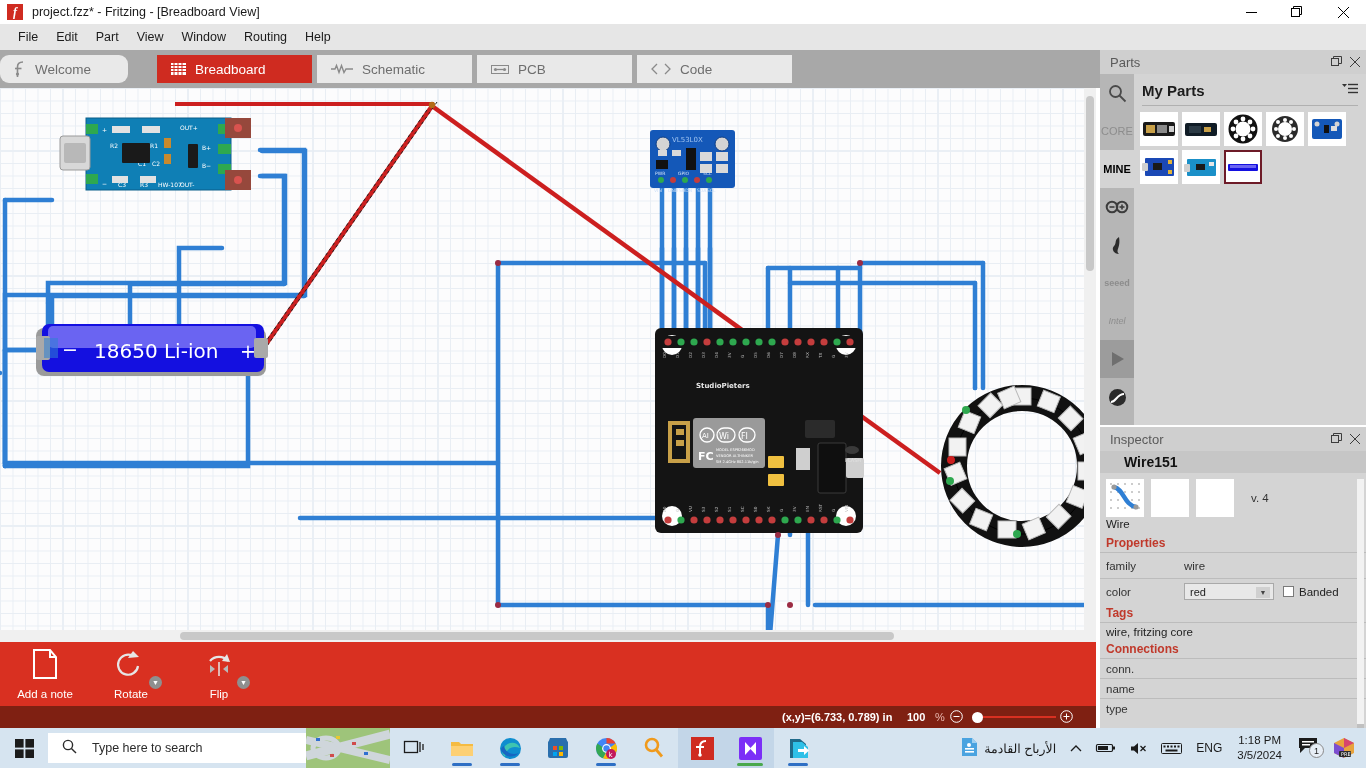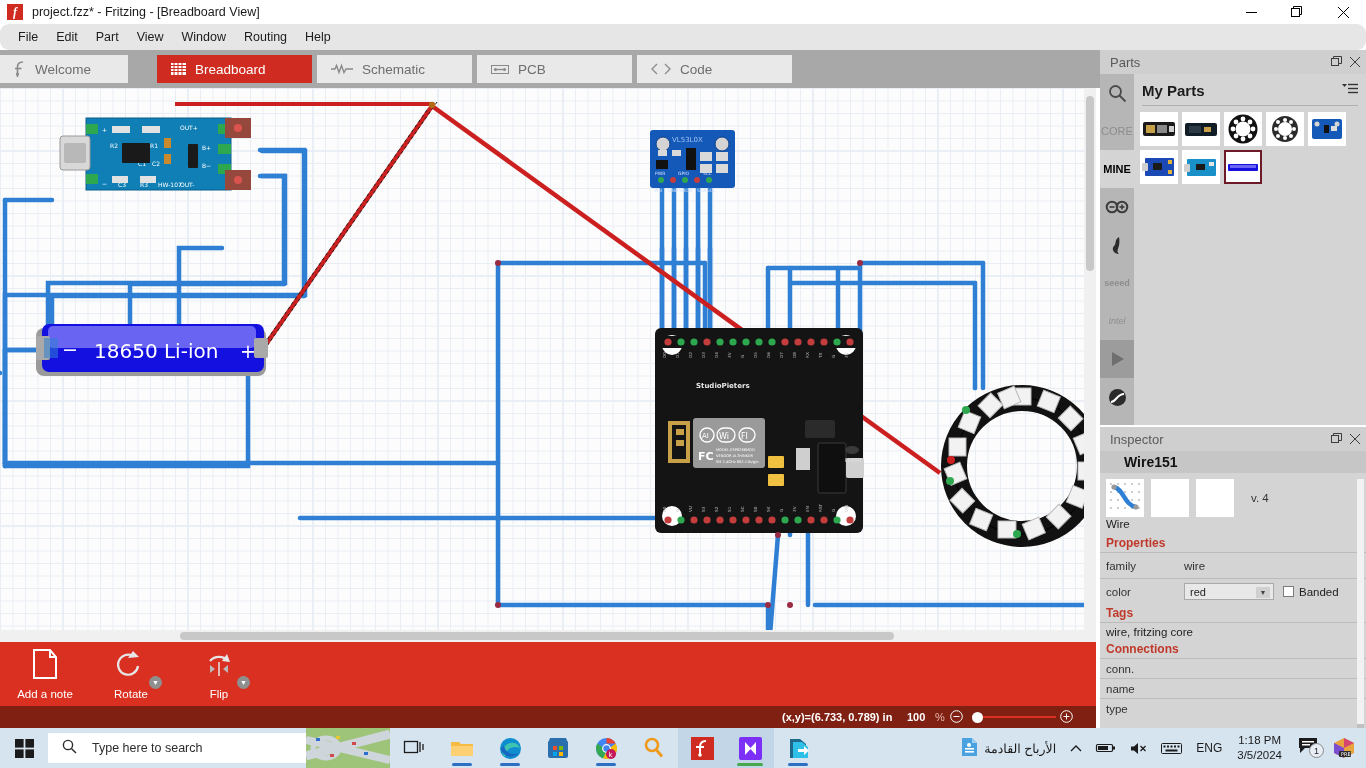--- a/index.html
+++ b/index.html
@@ -22,21 +22,21 @@
   }
   .title-text { margin-left: 9px; font-size: 12.5px; color: #1a1a1a; }
   .win-buttons { margin-left: auto; display: flex; height: 24px; }
   .win-btn { width: 46px; height: 24px; display: flex; align-items: center; justify-content: center;
              font-size: 12px; color: #000; }
   .win-btn svg { display: block; }
 
   
   .menubar {
     position: absolute; left: 0; top: 24px; width: 1366px; height: 26px;
-    background: #e6e6e6; display: flex; align-items: center; padding-left: 9px; border-radius: 9px;
+    background: #e6e6e6; display: flex; align-items: center; padding-left: 9px;
   }
   .menu-item { font-size: 12.5px; color: #1c1c1c; padding: 3px 9px; }
 
   
   .tabstrip {
     position: absolute; left: 0; top: 50px; width: 1366px; height: 38px;
     background: #a8a8a8;
   }
   .tab {
     position: absolute; top: 5px; height: 28px;
@@ -189,21 +189,21 @@
     <div class="menu-item">File</div>
     <div class="menu-item">Edit</div>
     <div class="menu-item">Part</div>
     <div class="menu-item">View</div>
     <div class="menu-item">Window</div>
     <div class="menu-item">Routing</div>
     <div class="menu-item">Help</div>
   </div>
 
   <div class="tabstrip">
-    <div class="tab" style="left:0px; width:128px;">
+    <div class="tab" style="left:0px; width:128px;border-radius:9px;">
       <span class="tab-ico">
         <svg width="12" height="17" viewBox="0 0 12 17">
             <path d="M9,1 C5,1 3.5,3 3.5,6 L3.5,16" stroke="#8a8a8a" stroke-width="1.6" fill="none"></path>
             <line x1="1" y1="7.5" x2="7.5" y2="7.5" stroke="#8a8a8a" stroke-width="1.6"></line>
             <circle cx="3.5" cy="13" r="1.6" fill="#8a8a8a"></circle>
           </svg>
       </span>
       <span>Welcome</span>
     </div>
     <div class="tab active" style="left:157px; width:155px;">

